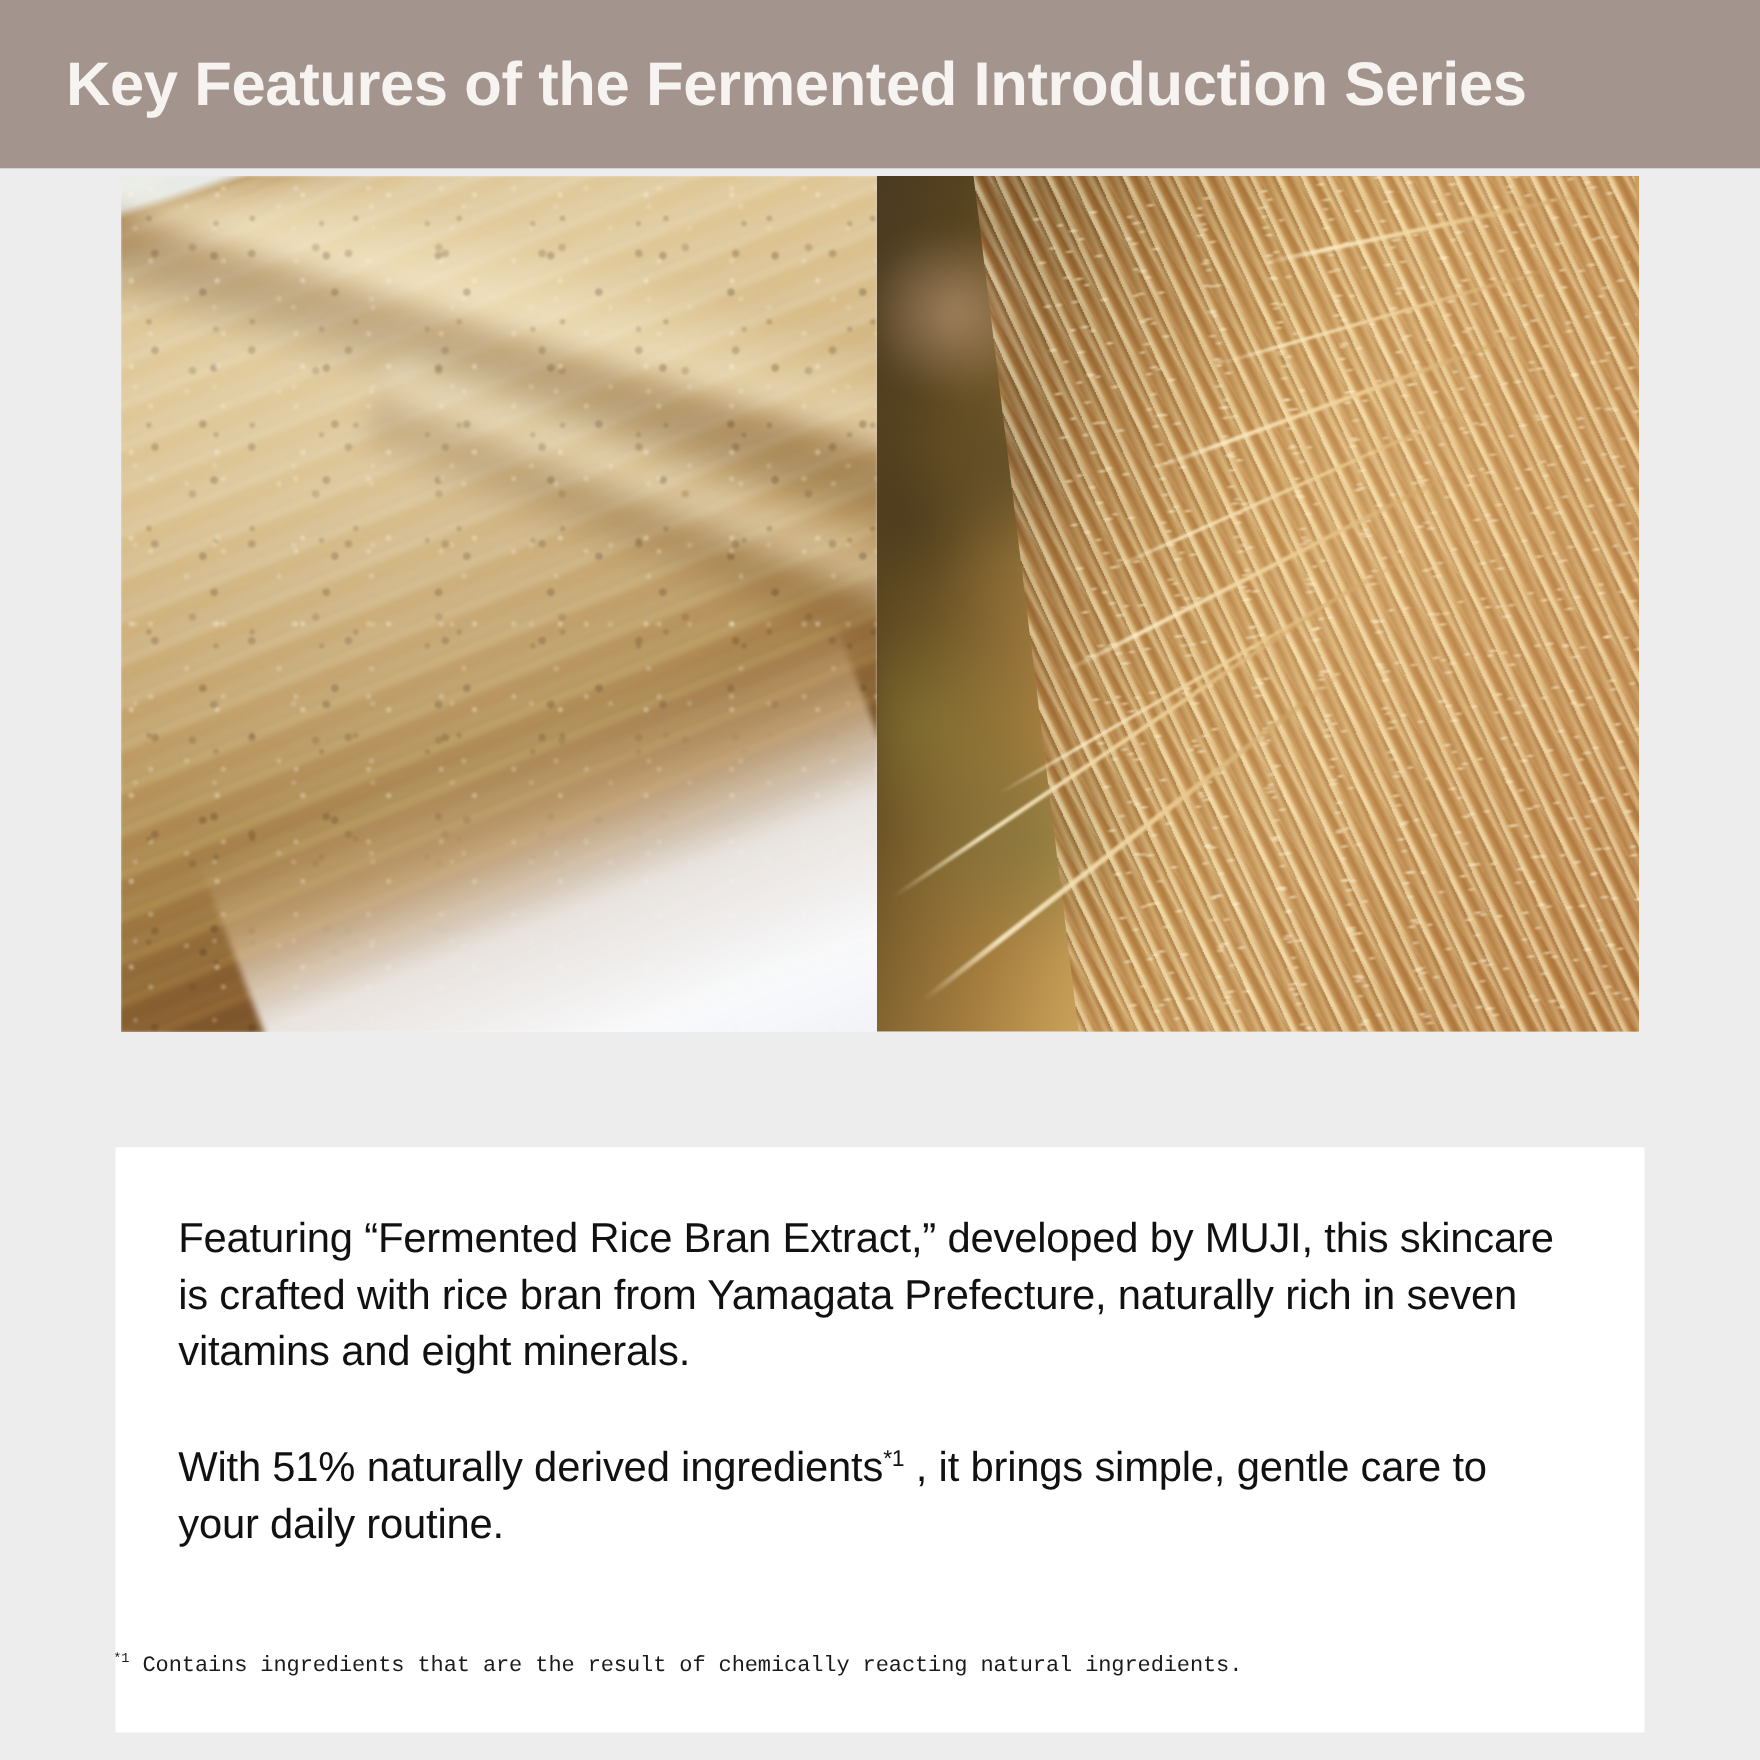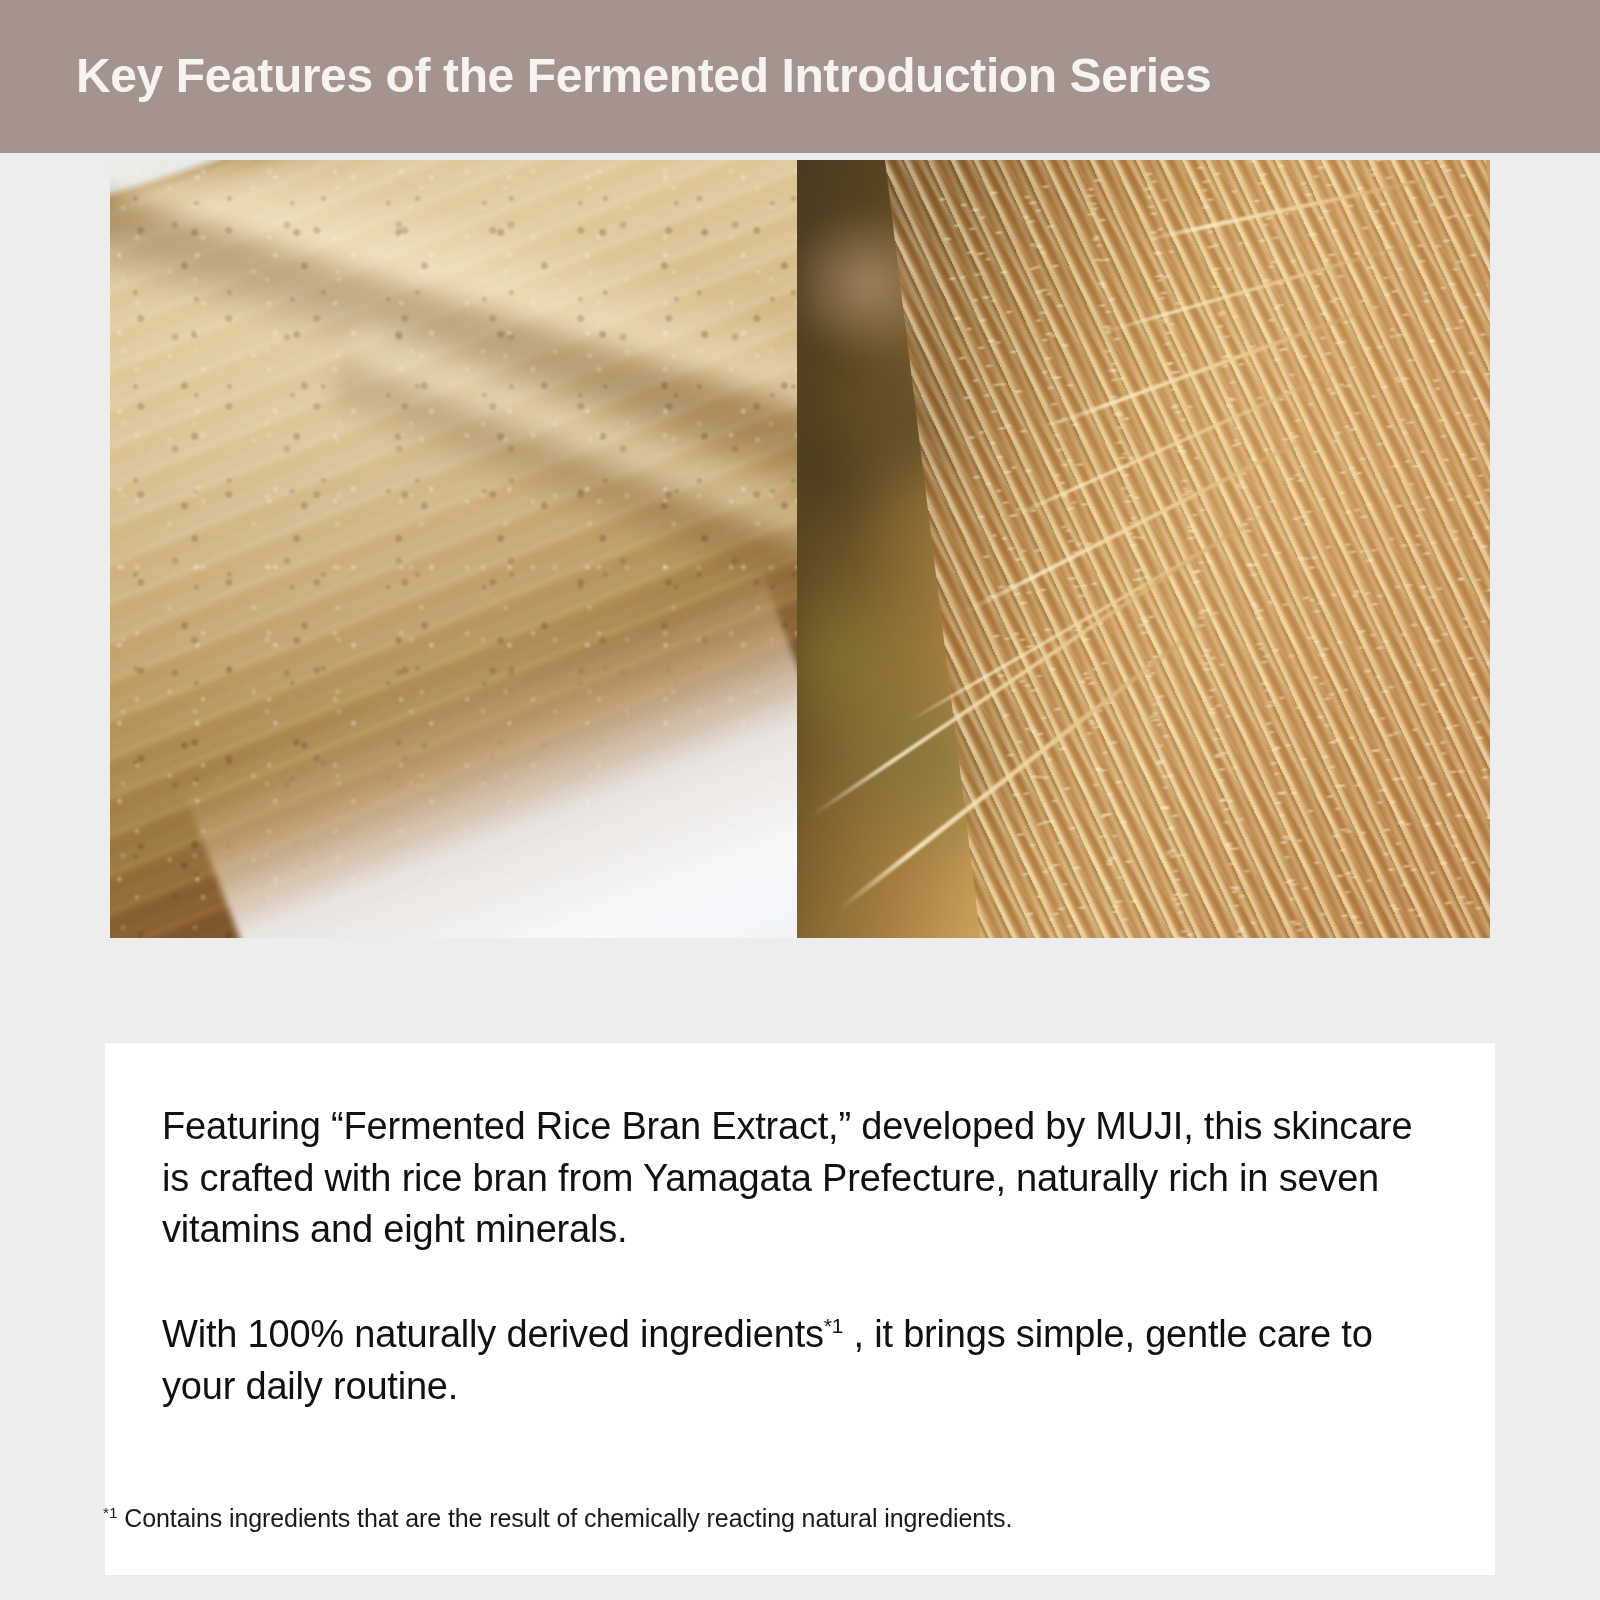--- a/index.html
+++ b/index.html
@@ -27,25 +27,25 @@
     position: absolute;
     left: 0;
     top: 0;
     width: 1600px;
     height: 153px;
     background: #a3948d;
     display: flex;
     align-items: center;
   }
   .header-title {
-    margin: 16px;
+    margin: 0;
     padding-left: 60px;
     color: #f6f3f0;
     font-family: "Liberation Sans", sans-serif;
-    font-size: 48px;
+    font-size: 56px;
     font-weight: bold;
     letter-spacing: -0.4px;
     line-height: 1.05;
     white-space: nowrap;
   }
 
   
   .photo-strip {
     position: absolute;
     left: 110px;
@@ -313,22 +313,22 @@
     line-height: 0;
   }
 
   
   .footnote {
     position: absolute;
     left: 103px;
     top: 1502px;
     margin: 0;
     color: #1a1a1a;
-    font-family: Liberation Sans, sans-serif;
-    font-size: 25px;
+    font-family: Liberation Mono, monospace;
+    font-size: 20px;
     line-height: 1.3;
     letter-spacing: -0.1px;
   }
   .footnote .sup {
     font-size: 0.62em;
   }
 </style>
 </head>
 <body>
 
@@ -363,18 +363,18 @@
       <div class="blade b6"></div>
       <div class="blade b7"></div>
       <div class="blade b8"></div>
       <div class="rice-warm"></div>
     </div>
 
   </div>
 
   <div class="copy-card">
     <p class="copy-paragraph">Featuring “Fermented Rice Bran Extract,” developed by MUJI, this skincare is crafted with rice bran from Yamagata Prefecture, naturally rich in seven vitamins and eight minerals.</p>
-    <p class="copy-paragraph"><span>With 100% naturally derived ingredients</span><span class="sup">*1</span><span> , it brings simple, gentle care to your daily routine.</span></p>
+    <p class="copy-paragraph"><span>With 51% naturally derived ingredients</span><span class="sup">*1</span><span> , it brings simple, gentle care to your daily routine.</span></p>
   </div>
 
   <p class="footnote"><span class="sup">*1</span><span> Contains ingredients that are the result of chemically reacting natural ingredients.</span></p>
 
 </div>
 
 </body></html>

